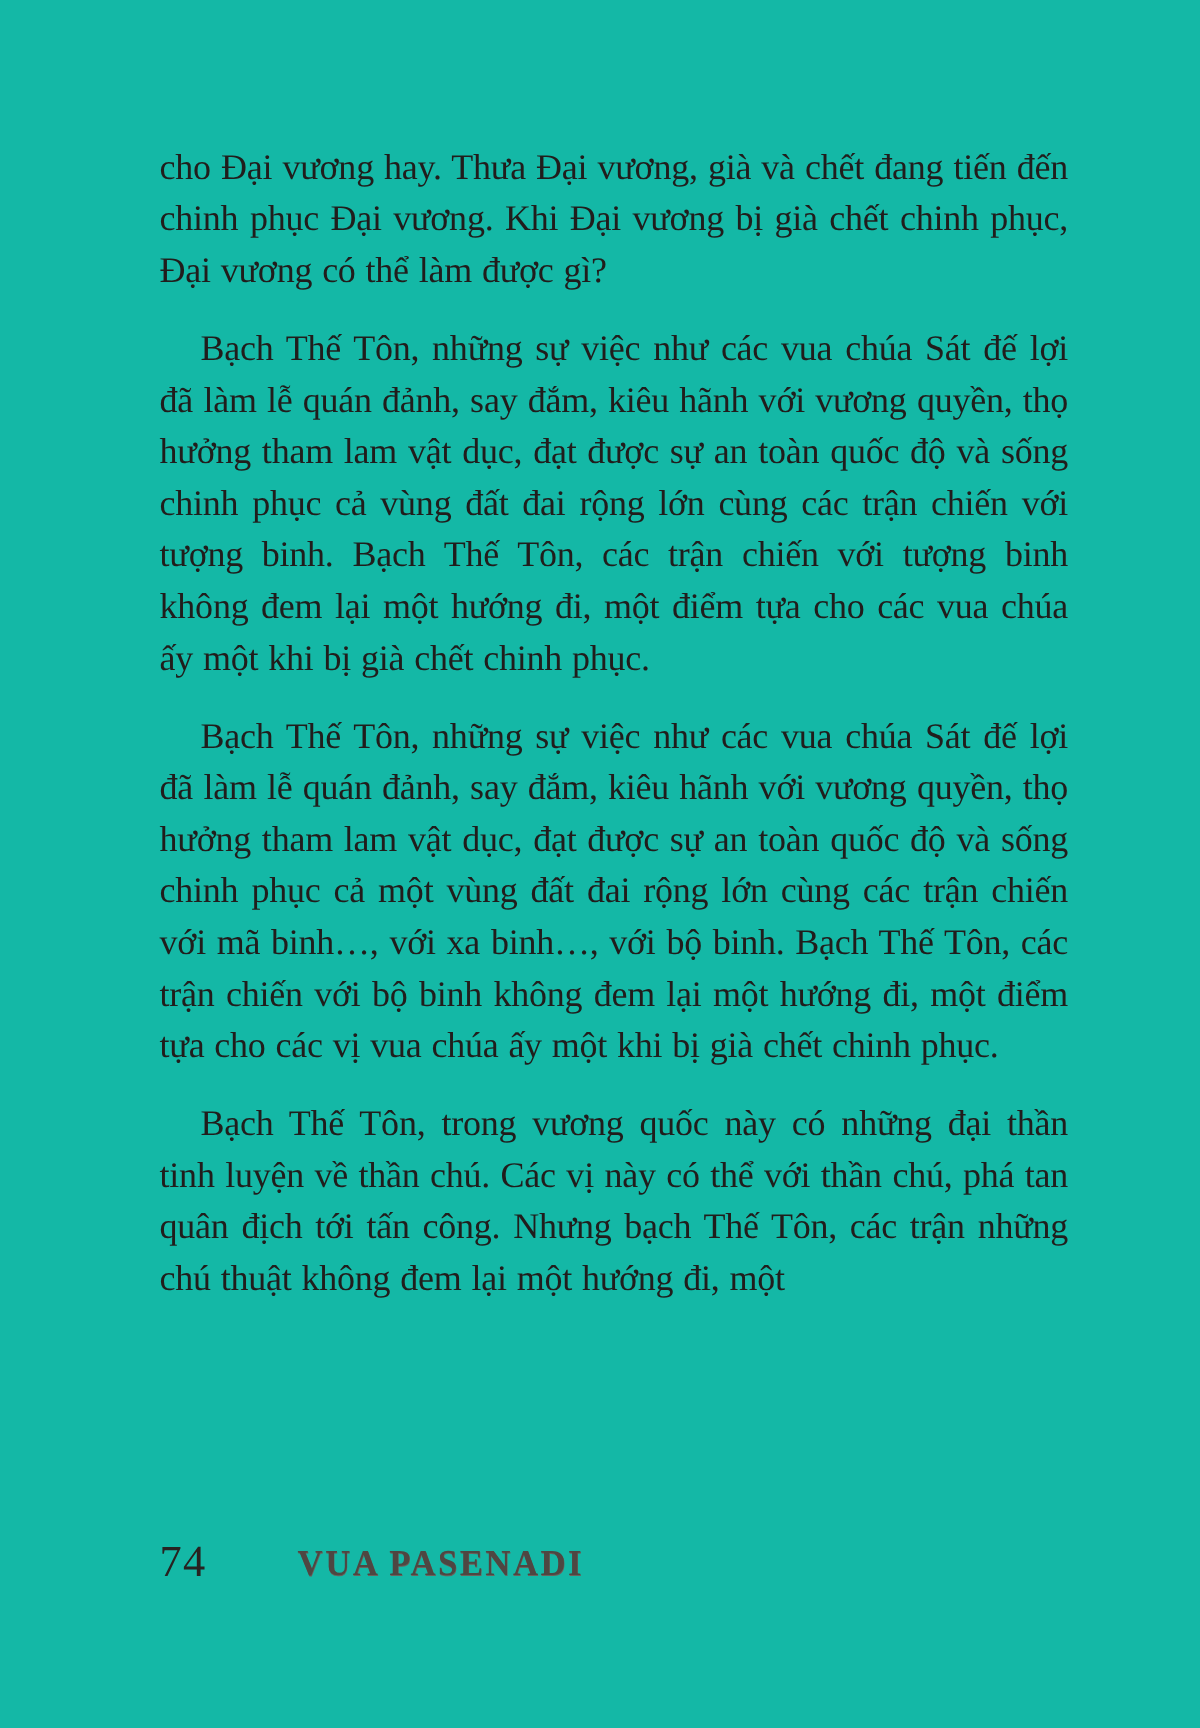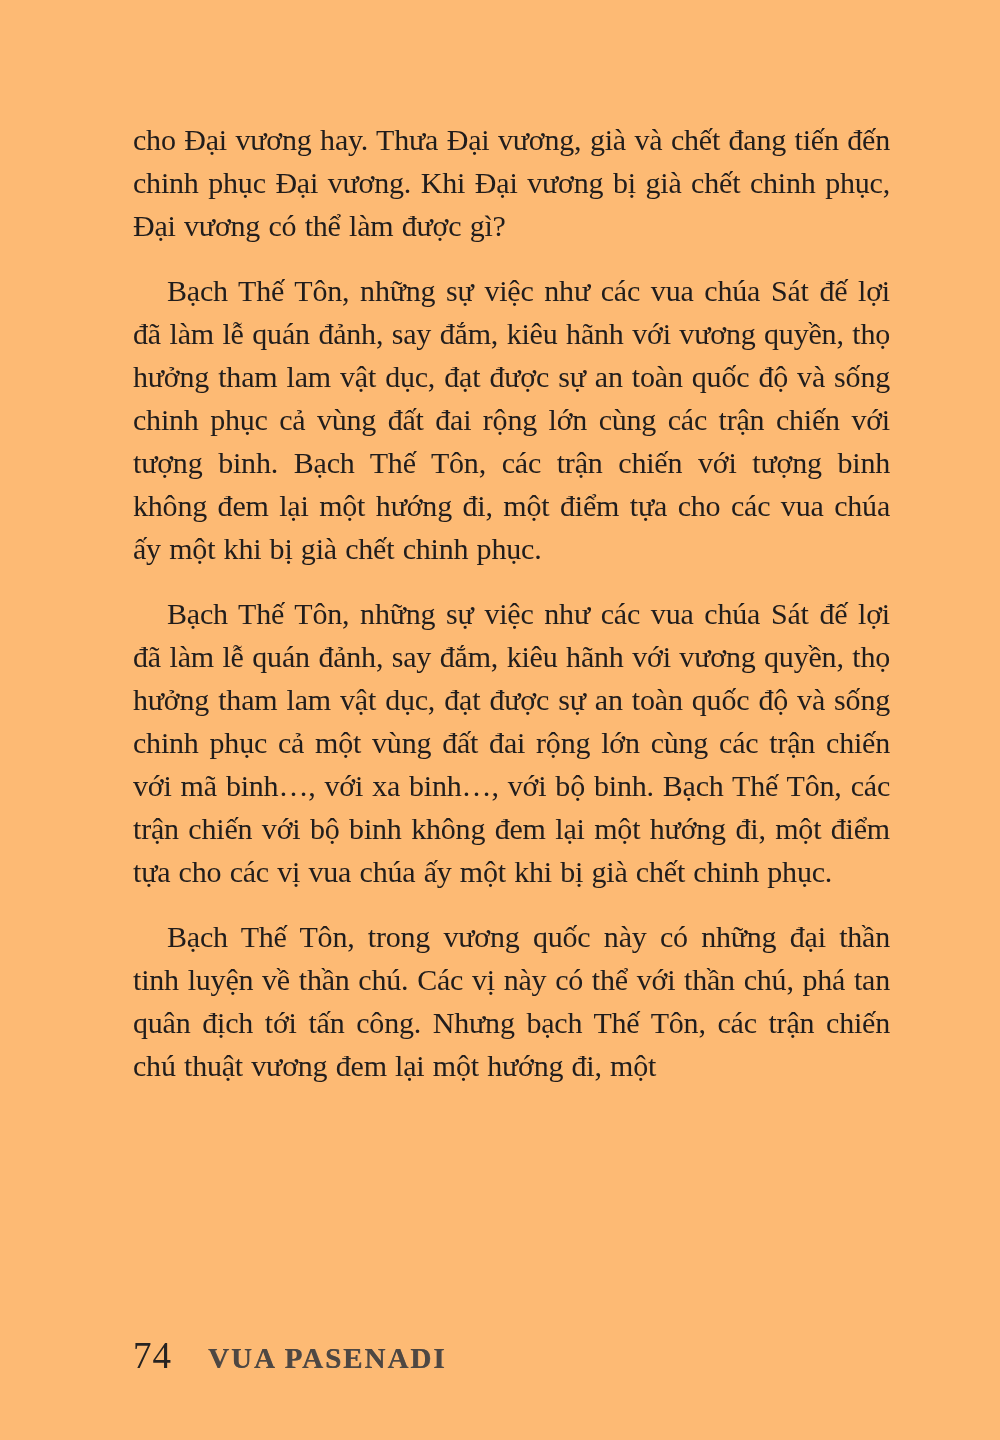--- a/index.html
+++ b/index.html
@@ -11,21 +11,21 @@
     width: 1000px;
     height: 1440px;
     background: #ffffff;
     position: relative;
     overflow: hidden;
     font-family: "Liberation Serif", serif;
   }
   .page {
     position: absolute;
     inset: 0;
-    background: #fdba74;
+    background: #14b8a6;
   }
   .body-text {
     position: absolute;
     top: 118px;
     left: 133px;
     width: 757px;
     font-size: 30px;
     line-height: 43px;
     color: #211d1c;
     text-align: justify;
@@ -34,25 +34,26 @@
   }
   .body-text p {
     margin: 0 0 22px 0;
     padding: 0;
   }
   .body-text p.indent {
     text-indent: 34px;
   }
   .footer {
     position: absolute;
-    top: 1334px;
+    top: 1280px;
     left: 133px;
     width: 757px;
     display: flex;
     align-items: baseline;
+    gap: 40px;
   }
   .page-number {
     font-size: 37px;
     color: #272321;
     font-family: "Liberation Serif", serif;
     letter-spacing: 1px;
   }
   .running-title {
     margin-left: 36px;
     font-family: "Liberation Serif", serif;
@@ -67,21 +68,21 @@
 </style>
 </head>
 <body>
 
 <div class="page">
 
   <div class="body-text">
     <p>cho Đại vương hay. Thưa Đại vương, già và chết đang tiến đến chinh phục Đại vương. Khi Đại vương bị già chết chinh phục, Đại vương có thể làm được gì?</p>
     <p class="indent">Bạch Thế Tôn, những sự việc như các vua chúa Sát đế lợi đã làm lễ quán đảnh, say đắm, kiêu hãnh với vương quyền, thọ hưởng tham lam vật dục, đạt được sự an toàn quốc độ và sống chinh phục cả vùng đất đai rộng lớn cùng các trận chiến với tượng binh. Bạch Thế Tôn, các trận chiến với tượng binh không đem lại một hướng đi, một điểm tựa cho các vua chúa ấy một khi bị già chết chinh phục.</p>
     <p class="indent">Bạch Thế Tôn, những sự việc như các vua chúa Sát đế lợi đã làm lễ quán đảnh, say đắm, kiêu hãnh với vương quyền, thọ hưởng tham lam vật dục, đạt được sự an toàn quốc độ và sống chinh phục cả một vùng đất đai rộng lớn cùng các trận chiến với mã binh…, với xa binh…, với bộ binh. Bạch Thế Tôn, các trận chiến với bộ binh không đem lại một hướng đi, một điểm tựa cho các vị vua chúa ấy một khi bị già chết chinh phục.</p>
-    <p class="indent">Bạch Thế Tôn, trong vương quốc này có những đại thần tinh luyện về thần chú. Các vị này có thể với thần chú, phá tan quân địch tới tấn công. Nhưng bạch Thế Tôn, các trận chiến chú thuật vương đem lại một hướng đi, một</p>
+    <p class="indent">Bạch Thế Tôn, trong vương quốc này có những đại thần tinh luyện về thần chú. Các vị này có thể với thần chú, phá tan quân địch tới tấn công. Nhưng bạch Thế Tôn, các trận những chú thuật không đem lại một hướng đi, một</p>
   </div>
 
   <div class="footer">
     <span class="page-number">74</span>
     <span class="running-title">VUA PASENADI</span>
   </div>
 
 </div>
 
 </body></html>

